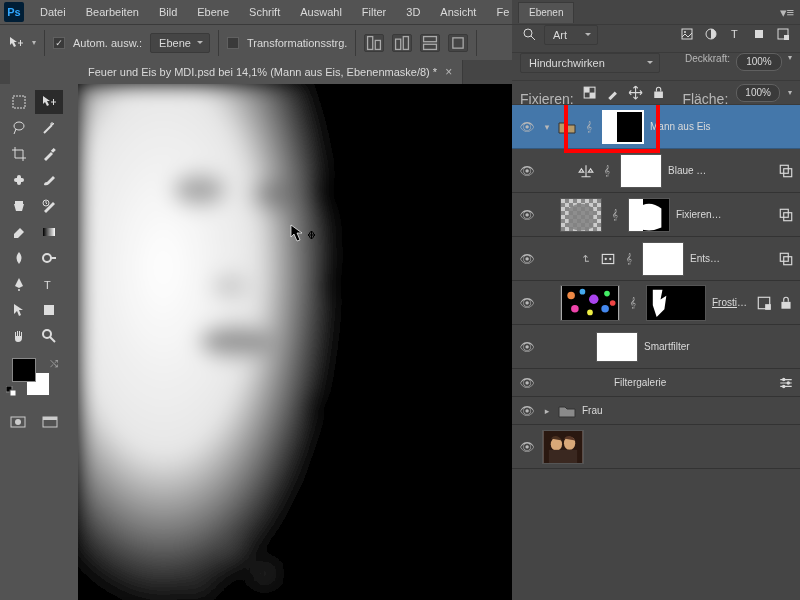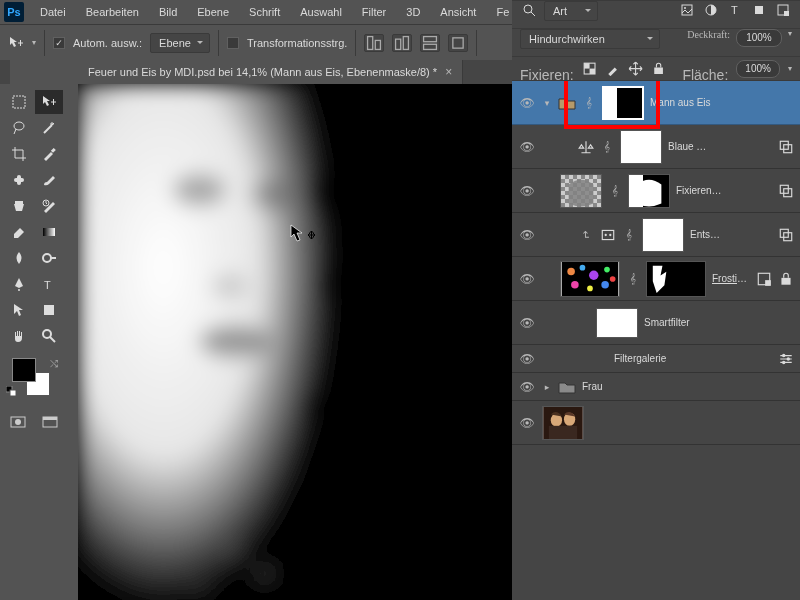--- a/index.html
+++ b/index.html
@@ -58,21 +58,21 @@
 
   .cursor{position:absolute;left:212px;top:140px;pointer-events:none;}
 
   
   .right{position:absolute;right:0;top:0;width:288px;bottom:0;background:var(--bg3);display:flex;flex-direction:column;}
   .paneltabrow{height:24px;background:var(--bg3);display:flex;align-items:center;padding:0 6px;}
   .paneltab{padding:0 10px;line-height:20px;background:var(--bg4);border:1px solid var(--bg2);border-bottom:none;font-size:10px;}
   .panel-menu{margin-left:auto;color:var(--txt2);font-size:13px;}
 
   .panel-row{height:28px;background:var(--bg3);border-top:1px solid var(--bg2);display:flex;align-items:flex-start;padding:0 8px;gap:6px;}
-  .panel-row .label{color:var(--txt2);font-size:10px;font-family:Liberation Serif, serif;}
+  .panel-row .label{color:var(--txt2);font-size:10px;}
   .small-input{width:46px;height:18px;background:var(--bg2);border:1px solid var(--bg5);text-align:center;font-size:10px;border-radius:8px;line-height:16px;}
   .mini-icon{width:18px;height:18px;display:flex;align-items:center;justify-content:center;color:var(--txt2);}
   .mini-icon svg{width:14px;height:14px;}
   
   .lockrow{height:24px;display:flex;align-items:center;padding:0 8px;gap:8px;background:var(--bg3);border-top:1px solid var(--bg2);}
   .lockrow .label{color:var(--txt2);font-size:14px;margin-top:12px;}
   .lock-icon{width:16px;height:16px;display:flex;align-items:center;justify-content:center;color:var(--txt2);}
 
   
   .layers{flex:1;background:var(--bg3);border-top:1px solid var(--bg2);overflow:auto;}
@@ -345,20 +345,24 @@
           <path d="M18 11 h7 M21.5 7 v8"></path>
           <path d="M18 11 l2 -2 M18 11 l2 2 M25 11 l-2 -2 M25 11 l-2 2"></path>
           <path d="M21.5 7 l-2 2 M21.5 7 l2 2 M21.5 15 l-2 -2 M21.5 15 l2 -2"></path>
         </g>
       </svg>
     </div>
   </div>
 </div>
 
 <div class="right">
+  <div class="paneltabrow">
+    <div class="paneltab">Ebenen</div>
+    <span class="panel-menu">▾≡</span>
+  </div>
 
   <div class="panel-row">
     <span class="mini-icon">
         <svg viewBox="0 0 14 14">
           <circle cx="6" cy="6" r="4" fill="none" stroke="currentColor"></circle>
           <path d="M9 9l4 4" stroke="currentColor"></path>
         </svg>
       </span>
     <div class="dropdown" style="width:54px">
         <span>Art</span>

